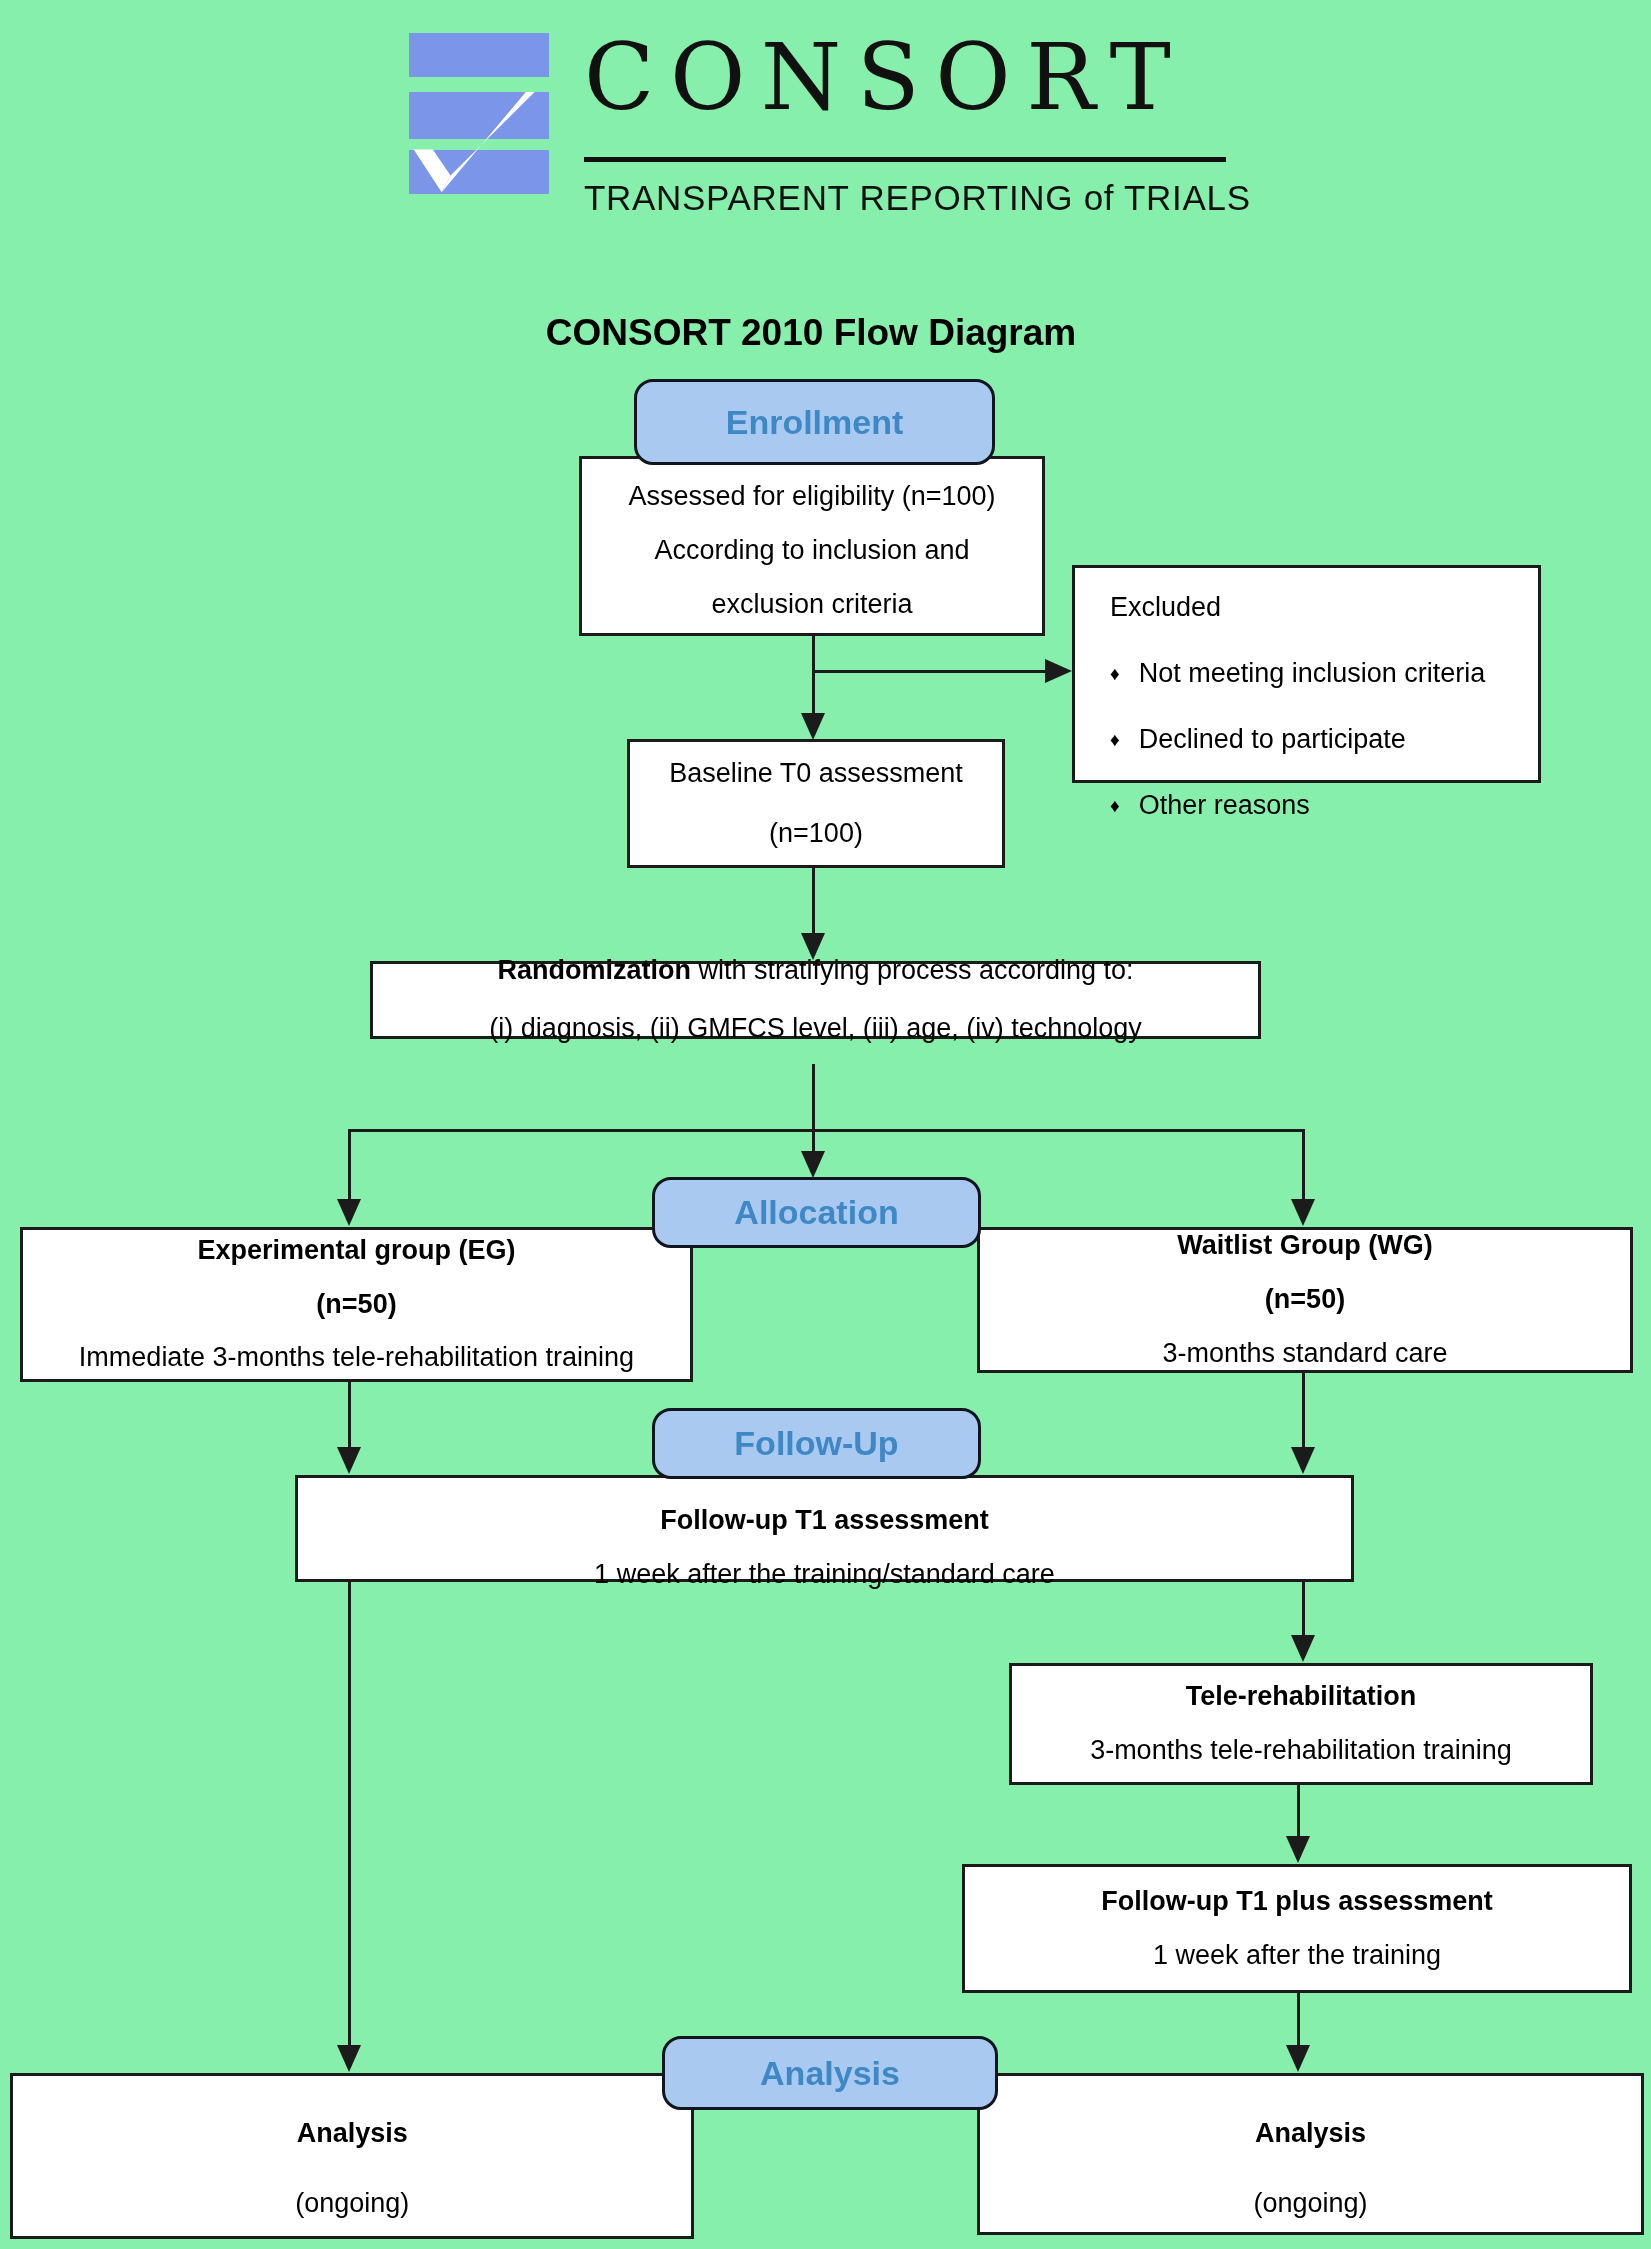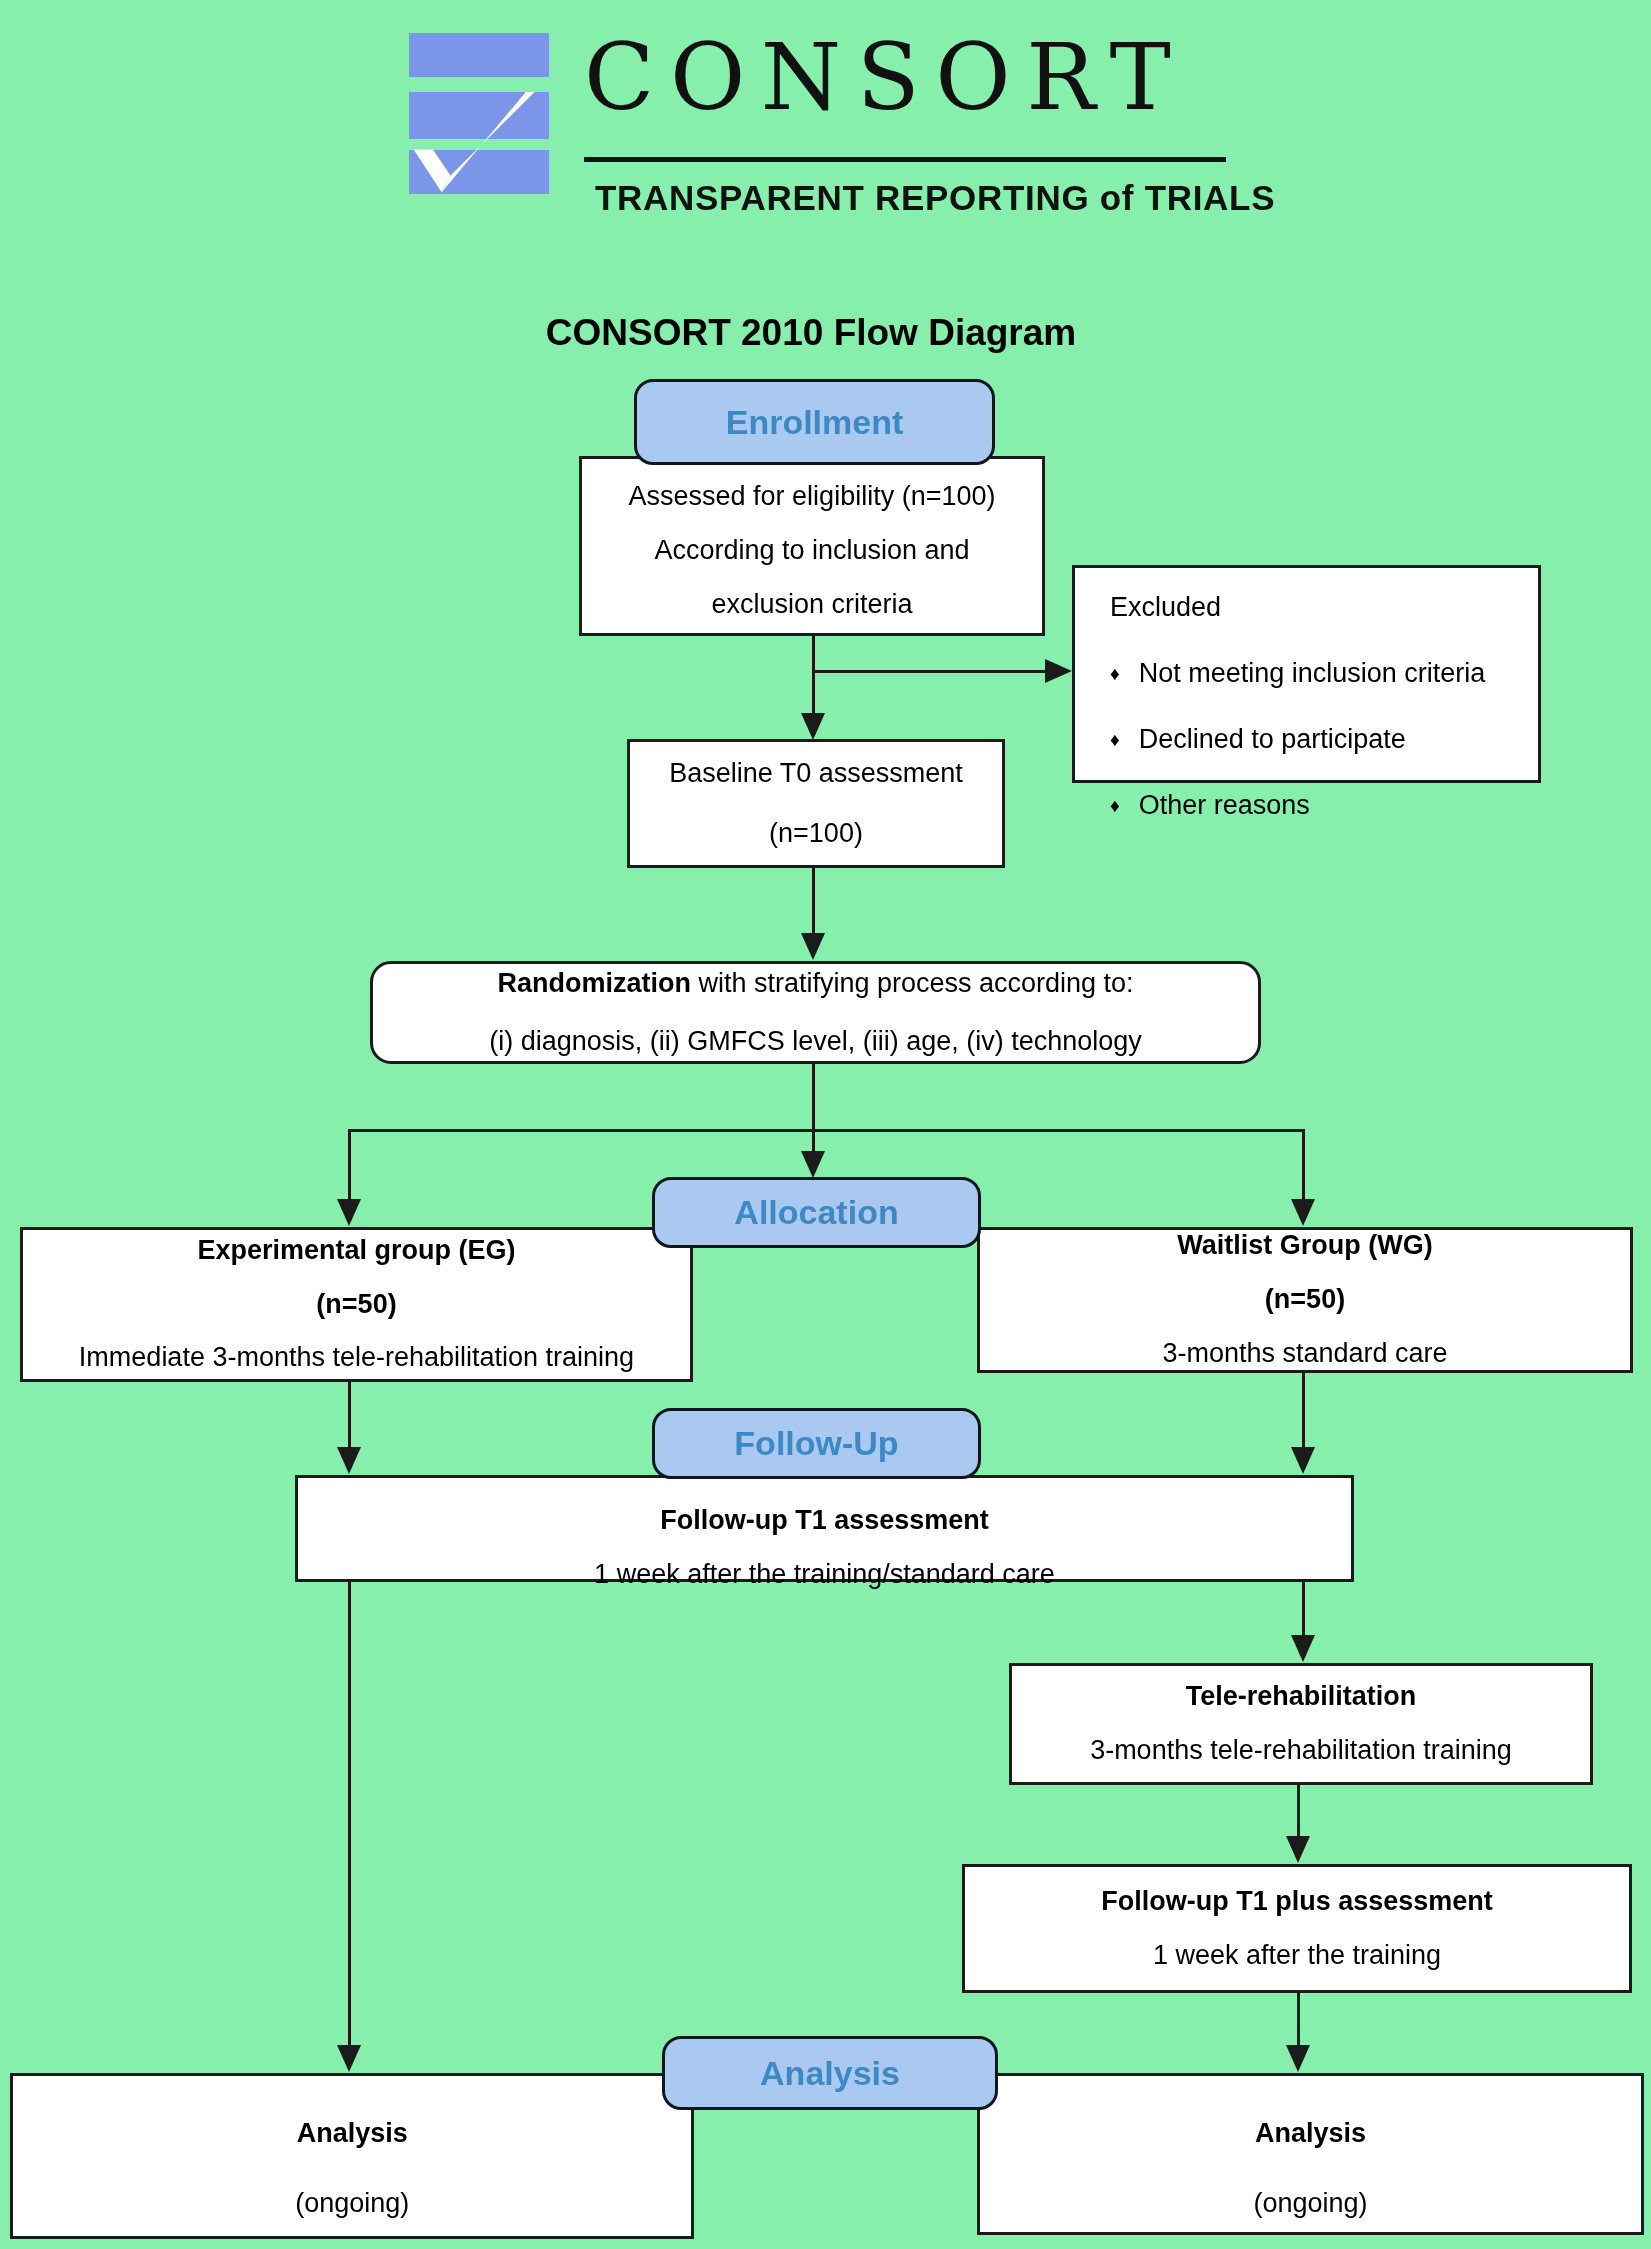--- a/index.html
+++ b/index.html
@@ -32,22 +32,22 @@
         border-right:12.6px solid transparent;border-top:27px solid var(--line);z-index:2;}
   .ah-r{position:absolute;width:0;height:0;border-top:12.6px solid transparent;
         border-bottom:12.6px solid transparent;border-left:27px solid var(--line);z-index:2;}
 
   
   #logo{position:absolute;left:409px;top:33px;width:828px;height:166px;z-index:4;}
   .bar{position:absolute;left:0;width:140px;background:var(--logo-blue);}
   #logo-brand{position:absolute;left:175px;top:-9px;font-family:"DejaVu Serif", serif;
               font-size:92px;font-weight:400;letter-spacing:15.5px;color:#111;white-space:nowrap;}
   #logo-underline{position:absolute;left:175px;top:124px;width:642px;height:5.2px;background:#111;}
-  #logo-tagline{position:absolute;left:175px;top:145px;font-size:35px;font-weight:bold;
-                letter-spacing:0.7px;color:#111;white-space:nowrap;margin-left:11px;}
+  #logo-tagline{position:absolute;left:175px;top:145px;font-size:35px;font-weight:normal;
+                letter-spacing:0.7px;color:#111;white-space:nowrap;}
 
   #page-title{position:absolute;left:0;top:312px;width:1622px;text-align:center;
               font-size:37px;font-weight:bold;z-index:4;}
 
   .pad-top{justify-content:flex-start;}
 </style>
 </head>
 <body>
 
 <div id="canvas">
@@ -117,21 +117,21 @@
     <div class="bullet-row"><span class="diamond">♦</span><span>Not meeting inclusion criteria</span></div>
     <div class="bullet-row"><span class="diamond">♦</span><span>Declined to participate</span></div>
     <div class="bullet-row"><span class="diamond">♦</span><span>Other reasons</span></div>
   </div>
 
   <div class="box" style="left:627px;top:739px;width:378px;height:129px;line-height:1.75;">
     <div>Baseline T0 assessment</div>
     <div>(n=100)</div>
   </div>
 
-  <div class="box" style="left:370px;top:961px;width:891px;height:103px;line-height:1.7;border-radius:21px;">
+  <div class="box" style="left:370px;top:961px;width:891px;height:78px;line-height:1.7;">
     <div style="white-space:pre-wrap;"><span class="b">Randomization</span><span> with stratifying process according to:</span></div>
     <div>(i) diagnosis, (ii) GMFCS level, (iii) age, (iv) technology</div>
   </div>
 
   <div class="box" style="left:20px;top:1227px;width:673px;height:155px;">
     <div class="b">Experimental group (EG)</div>
     <div class="b">(n=50)</div>
     <div>Immediate 3-months tele-rehabilitation training</div>
   </div>
 

